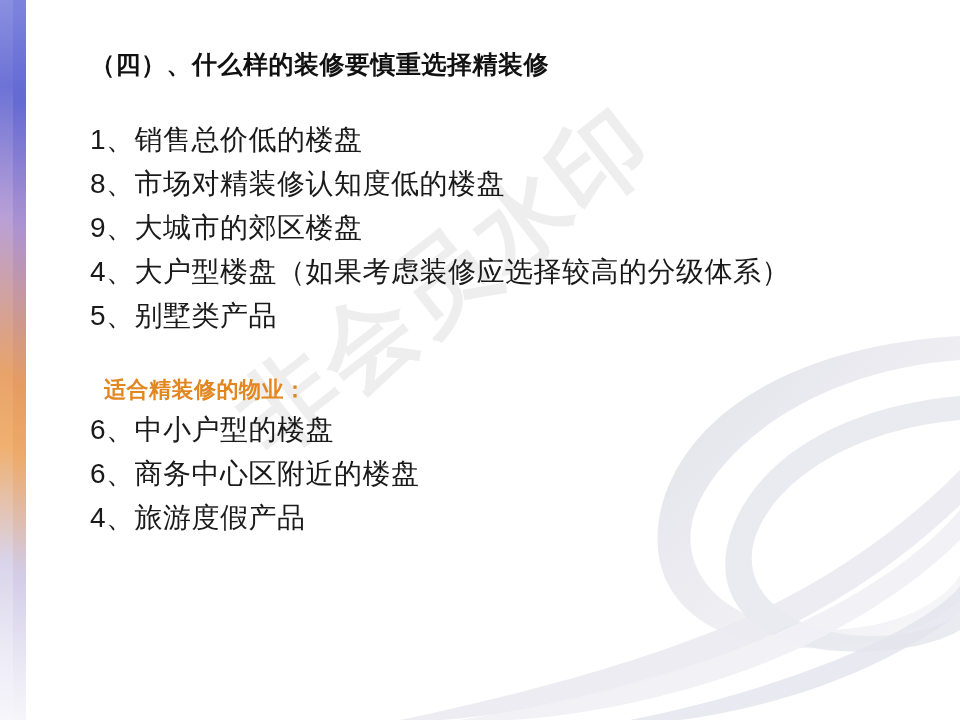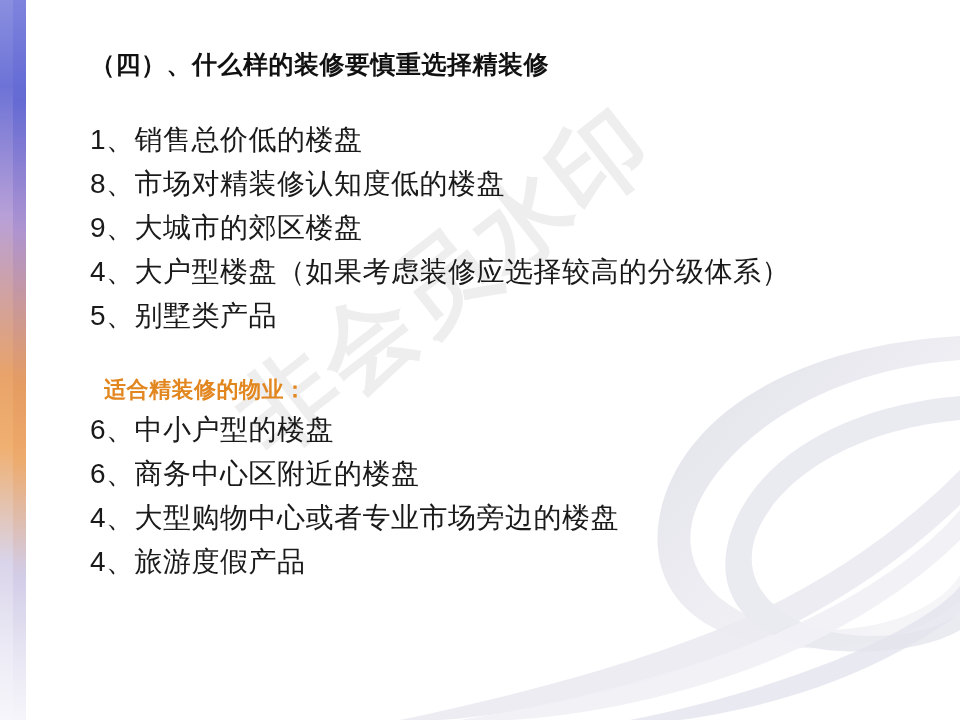--- a/index.html
+++ b/index.html
@@ -151,18 +151,17 @@
       <div class="list-item">9、大城市的郊区楼盘</div>
       <div class="list-item">4、大户型楼盘（如果考虑装修应选择较高的分级体系）</div>
       <div class="list-item">5、别墅类产品</div>
     </div>
 
     <div class="subhead">适合精装修的物业：</div>
 
     <div class="list list-b">
       <div class="list-item">6、中小户型的楼盘</div>
       <div class="list-item">6、商务中心区附近的楼盘</div>
-      <div class="list-item">4、大型购物中心或者专业市场旁边的楼盘</div>
       <div class="list-item">4、旅游度假产品</div>
     </div>
 
   </div>
 </div>
 
 </body></html>

